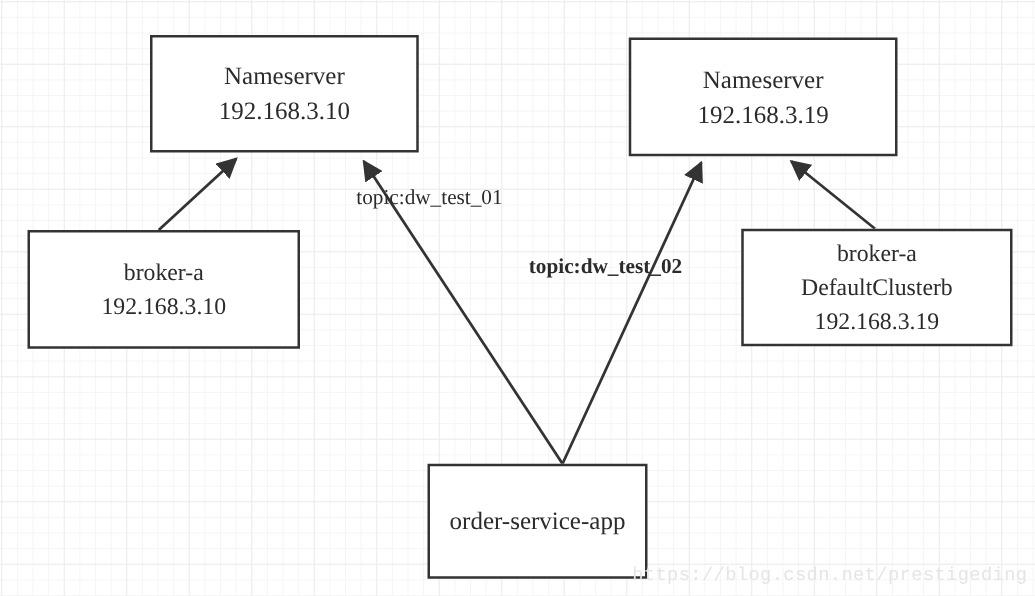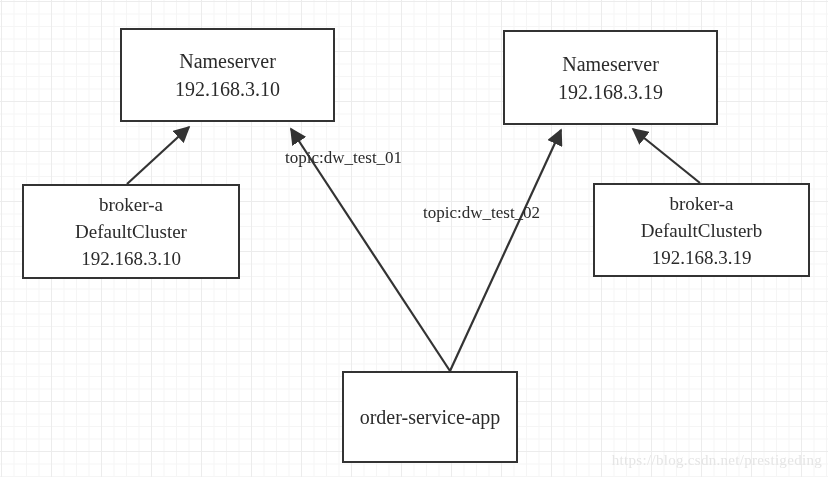--- a/index.html
+++ b/index.html
@@ -59,27 +59,27 @@
   .node-broker-left      { left: 22px;  top: 184px; width: 218px; height: 95px; }
   .node-broker-right     { left: 593px; top: 183px; width: 217px; height: 94px; }
   .node-order-service    { left: 342px; top: 371px; width: 176px; height: 92px; }
   .edge-label {
     position: absolute;
     font-size: 17px;
     white-space: nowrap;
     color: var(--text);
   }
   .edge-label-topic1 { left: 285px; top: 148px; text-align: right; }
-  .edge-label-topic2 { left: 423px; top: 203px; }
+  .edge-label-topic2 { left: 423px; top: 203px; font-weight: bold; }
   .edge-label-send   { left: 400px; top: 252px; font-size: 21px; letter-spacing: 0.5px; }
   .watermark {
     position: absolute;
     right: 6px;
     bottom: 8px;
-    font-family: Liberation Serif, serif;
+    font-family: Liberation Mono, monospace;
     font-size: 15px;
     color: var(--watermark);
     letter-spacing: 0.3px;
     pointer-events: none;
   }
 </style>
 </head>
 <body>
 
 <div class="canvas">
@@ -101,21 +101,20 @@
     <div>192.168.3.10</div>
   </div>
 
   <div class="node node-nameserver-right">
     <div>Nameserver</div>
     <div>192.168.3.19</div>
   </div>
 
   <div class="node three-lines node-broker-left">
     <div>broker-a</div>
-    <div>DefaultCluster</div>
     <div>192.168.3.10</div>
   </div>
 
   <div class="node three-lines node-broker-right">
     <div>broker-a</div>
     <div>DefaultClusterb</div>
     <div>192.168.3.19</div>
   </div>
 
   <div class="node node-order-service">

